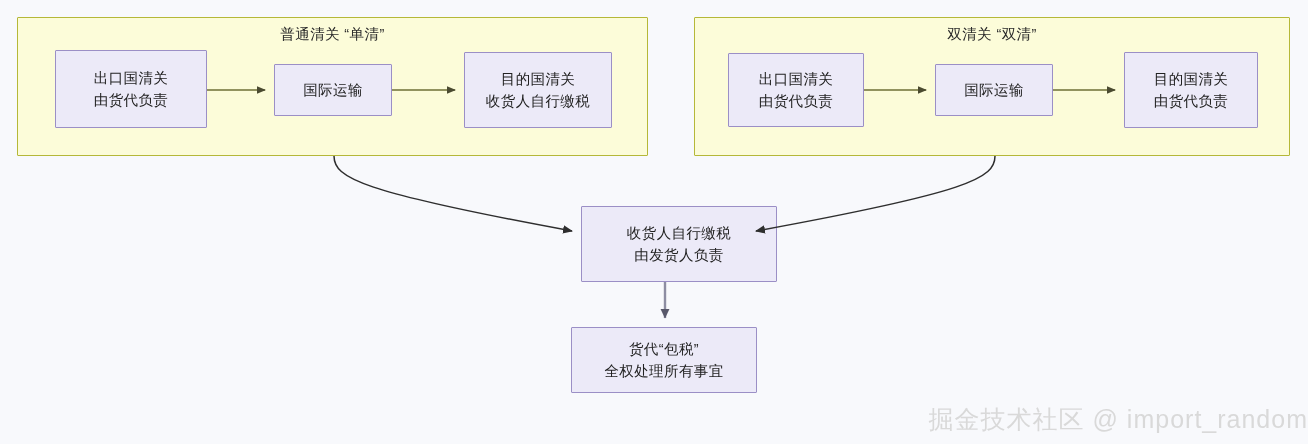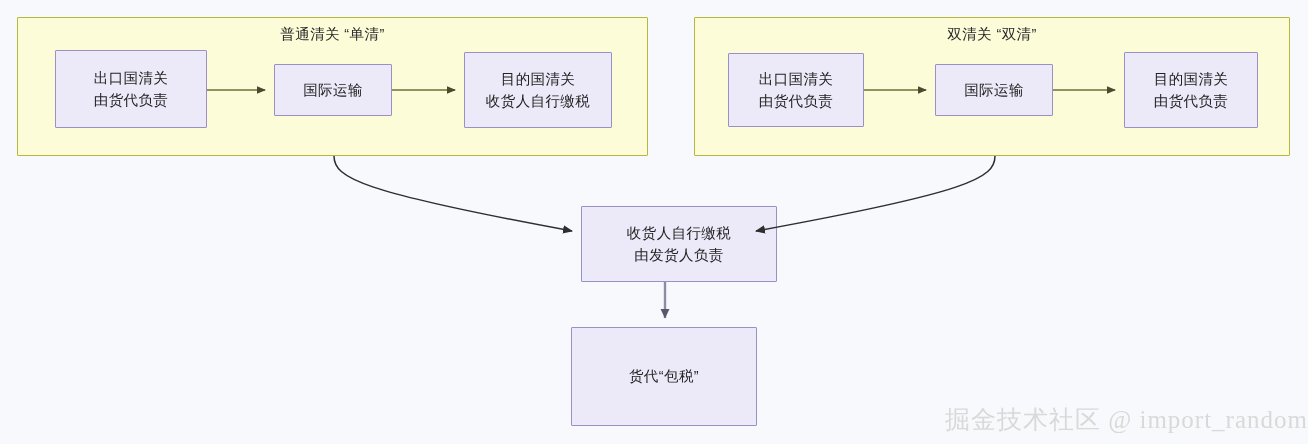--- a/index.html
+++ b/index.html
@@ -69,21 +69,21 @@
     display: block;
   }
   .watermark {
     position: absolute;
     right: 16px;
     bottom: 8px;
     font-size: 25px;
     color: #d9d9d9;
     letter-spacing: 1px;
     white-space: nowrap;
-    font-family: Liberation Serif, serif;
+    font-family: Liberation Sans, sans-serif;
     margin-left: 15px;
   }
 </style>
 </head>
 <body>
 
 <div id="canvas">
 
   <div class="group-box" style="left:17px; top:17px; width:631px; height:139px;">
     <div class="group-title">普通清关 “单清”</div>
@@ -119,22 +119,23 @@
   <div class="node" style="left:1124px; top:52px; width:134px; height:76px;">
     <span class="line">目的国清关</span>
     <span class="line">由货代负责</span>
   </div>
 
   <div class="node" style="left:581px; top:206px; width:196px; height:76px;">
     <span class="line">收货人自行缴税</span>
     <span class="line">由发货人负责</span>
   </div>
 
-  <div class="node" style="left:571px; top:327px; width:186px; height:99px;">
+  <div class="node" style="left:571px; top:327px; width:186px; height:66px;">
     <span class="line">货代“包税”</span>
+    <span class="line">全权处理所有事宜</span>
   </div>
 
   <svg class="edges" viewBox="0 0 1308 444">
     <defs>
       <marker id="arrow-olive" markerWidth="9" markerHeight="9" refX="8" refY="4.5" orient="auto" markerUnits="userSpaceOnUse">
         <path d="M0,0.7 L9,4.5 L0,8.3 z" fill="#4a4a30"></path>
       </marker>
       <marker id="arrow-dark" markerWidth="10" markerHeight="10" refX="9" refY="5" orient="auto" markerUnits="userSpaceOnUse">
         <path d="M0,0.8 L10,5 L0,9.2 z" fill="#2e2e2e"></path>
       </marker>

